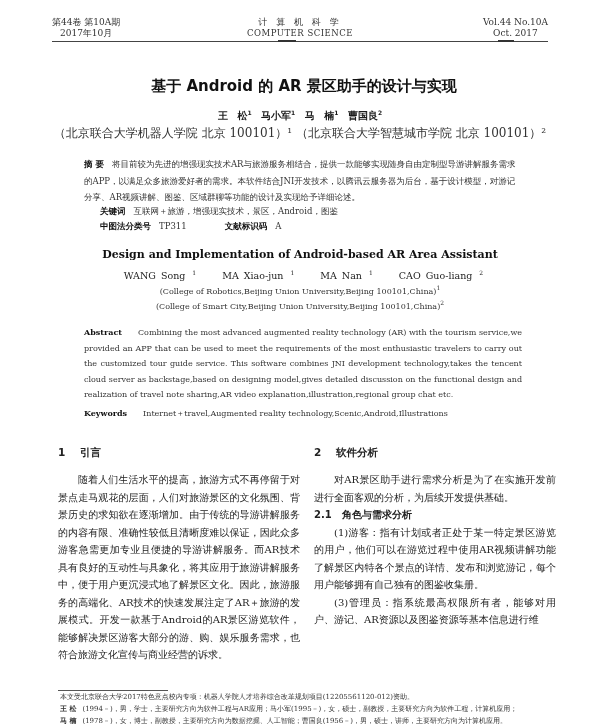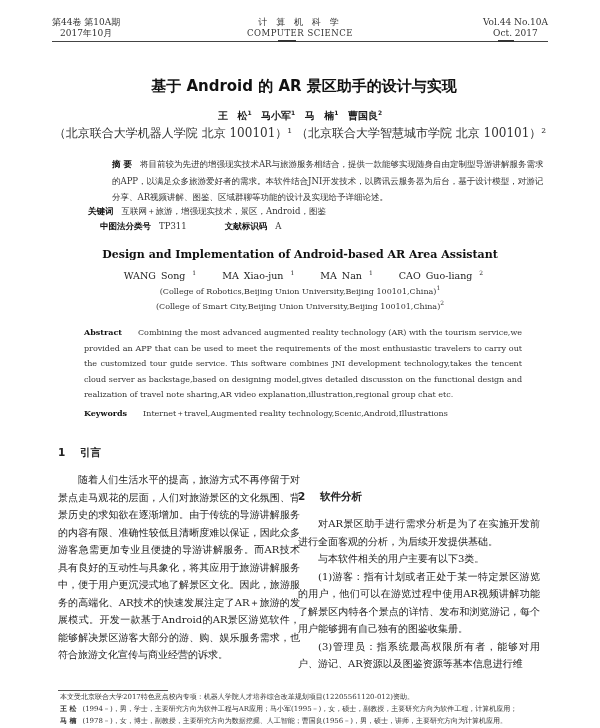--- a/index.html
+++ b/index.html
@@ -10,35 +10,35 @@
   .hdr-center { left:0; right:0; text-align:center; letter-spacing:3px; }
   .hdr-center .en { letter-spacing:0.5px; font-size:8.5px; }
   .hdr-rule { position:absolute; top:41px; left:52px; width:418px; border-top:1px solid #444; }
   .hdr-rule-mark { position:absolute; top:40px; height:2px; background:#333; }
   .title-cn { position:absolute; top:77px; left:8px; right:0; text-align:center;
               font-family:"DejaVu Sans", sans-serif; font-weight:bold; font-size:15px; color:#111; }
   .authors-cn { position:absolute; top:109px; left:0; right:0; text-align:center;
                 font-family:"DejaVu Sans", sans-serif; font-weight:bold; font-size:10px; word-spacing:6px; }
   .affil-cn { position:absolute; top:125px; left:0; right:0; text-align:center; font-size:12px; color:#333; }
   sup { font-size:6px; vertical-align:super; line-height:0; }
-  .abs-cn { position:absolute; top:156px; left:84px; width:436px; font-size:8.5px; line-height:16.5px; color:#333;margin-left:28px; }
+  .abs-cn { position:absolute; top:156px; left:84px; width:436px; font-size:8.5px; line-height:16.5px; color:#333; }
   .lbl { font-family:"DejaVu Sans", sans-serif; font-weight:bold; color:#111; margin-right:8px; }
-  .kw-cn { position:absolute; top:206px; left:88px; width:436px; font-size:8.5px; color:#333; }
+  .kw-cn { position:absolute; top:206px; left:100px; width:436px; font-size:8.5px; color:#333; }
   .cls-cn { position:absolute; top:221px; left:100px; width:436px; font-size:8.5px; color:#333; }
   .cls-cn .gap { display:inline-block; width:38px; }
   .title-en { position:absolute; top:248px; left:0; right:0; text-align:center; font-weight:bold; font-size:11px; color:#111; }
   .authors-en { position:absolute; top:270px; left:0; right:0; text-align:center; font-size:9.5px; word-spacing:2px; color:#222; }
   .authors-en span { margin:0 7px; }
   .affil-en { position:absolute; left:0; right:0; text-align:center; font-size:8px; color:#333; }
   .affil-en.a1 { top:287px; } .affil-en.a2 { top:302px; }
   .abs-en { position:absolute; top:325px; left:84px; width:438px; font-size:8px; line-height:15.5px; color:#333; text-align:justify; }
   .kw-en { position:absolute; top:408px; left:84px; width:438px; font-size:8px; color:#333; }
   .lbl-en { font-weight:bold; color:#111; margin-right:16px; }
   .col { position:absolute; top:443px; width:242px; font-size:10px; line-height:17.5px; color:#222; }
-  .col.left { left:58px; } .col.right { left:298px;margin-top:44px; }
+  .col.left { left:58px; } .col.right { left:314px; }
   .sec-h { font-family:"DejaVu Sans", sans-serif; font-weight:bold; font-size:10.5px; height:22px; line-height:18px; margin-bottom:6px; }
   .sec-h .num { display:inline-block; width:22px; }
   .sub-h { font-family:"DejaVu Sans", sans-serif; font-weight:bold; font-size:10px; }
   .sub-h .num { display:inline-block; width:28px; }
   .para { text-indent:2em; text-align:justify; }
   .fn-rule { position:absolute; top:690px; left:58px; width:110px; border-top:1px solid #555; }
   .fn { position:absolute; left:60px; width:520px; font-size:7px; line-height:9px; color:#333; white-space:nowrap; overflow:hidden; }
   .fn.f1 { top:693px; } .fn.f2 { top:705px; } .fn.f3 { top:717px; }
   .fn .nm { font-family:"DejaVu Sans", sans-serif; font-weight:bold; margin-right:6px; }
 </style>
@@ -102,21 +102,23 @@
     <span class="num">1</span><span>引言</span>
   </div>
   <div class="para">随着人们生活水平的提高，旅游方式不再停留于对景点走马观花的层面，人们对旅游景区的文化氛围、背景历史的求知欲在逐渐增加。由于传统的导游讲解服务的内容有限、准确性较低且清晰度难以保证，因此众多游客急需更加专业且便捷的导游讲解服务。而AR技术具有良好的互动性与具象化，将其应用于旅游讲解服务中，便于用户更沉浸式地了解景区文化。因此，旅游服务的高端化、AR技术的快速发展注定了AR＋旅游的发展模式。开发一款基于Android的AR景区游览软件，能够解决景区游客大部分的游、购、娱乐服务需求，也符合旅游文化宣传与商业经营的诉求。</div>
 </div>
 
 <div class="col right">
   <div class="sec-h">
     <span class="num">2</span><span>软件分析</span>
   </div>
   <div class="para">对AR景区助手进行需求分析是为了在实施开发前进行全面客观的分析，为后续开发提供基础。</div>
-  <div class="para">与本软件相关的用户主要有以下3类。</div>
+  <div class="sub-h">
+    <span class="num">2.1</span><span>角色与需求分析</span>
+  </div>
   <div class="para">(1)游客：指有计划或者正处于某一特定景区游览的用户，他们可以在游览过程中使用AR视频讲解功能了解景区内特各个景点的详情、发布和浏览游记，每个用户能够拥有自己独有的图鉴收集册。</div>
   <div class="para">(3)管理员：指系统最高权限所有者，能够对用户、游记、AR资源以及图鉴资源等基本信息进行维</div>
 </div>
 
 <div class="fn-rule"></div>
 <div class="fn f1"><span>本文受北京联合大学2017特色意点校内专项：机器人学院人才培养综合改革规划项目(12205561120-012)资助。</span></div>
 <div class="fn f2"><span class="nm">王  松</span><span>(1994－)，男，学士，主要研究方向为软件工程与AR应用；马小军(1995－)，女，硕士，副教授，主要研究方向为软件工程，计算机应用；</span></div>
 <div class="fn f3"><span class="nm">马  楠</span><span>(1978－)，女，博士，副教授，主要研究方向为数据挖掘、人工智能；曹国良(1956－)，男，硕士，讲师，主要研究方向为计算机应用。</span></div>
 
 </body></html>

